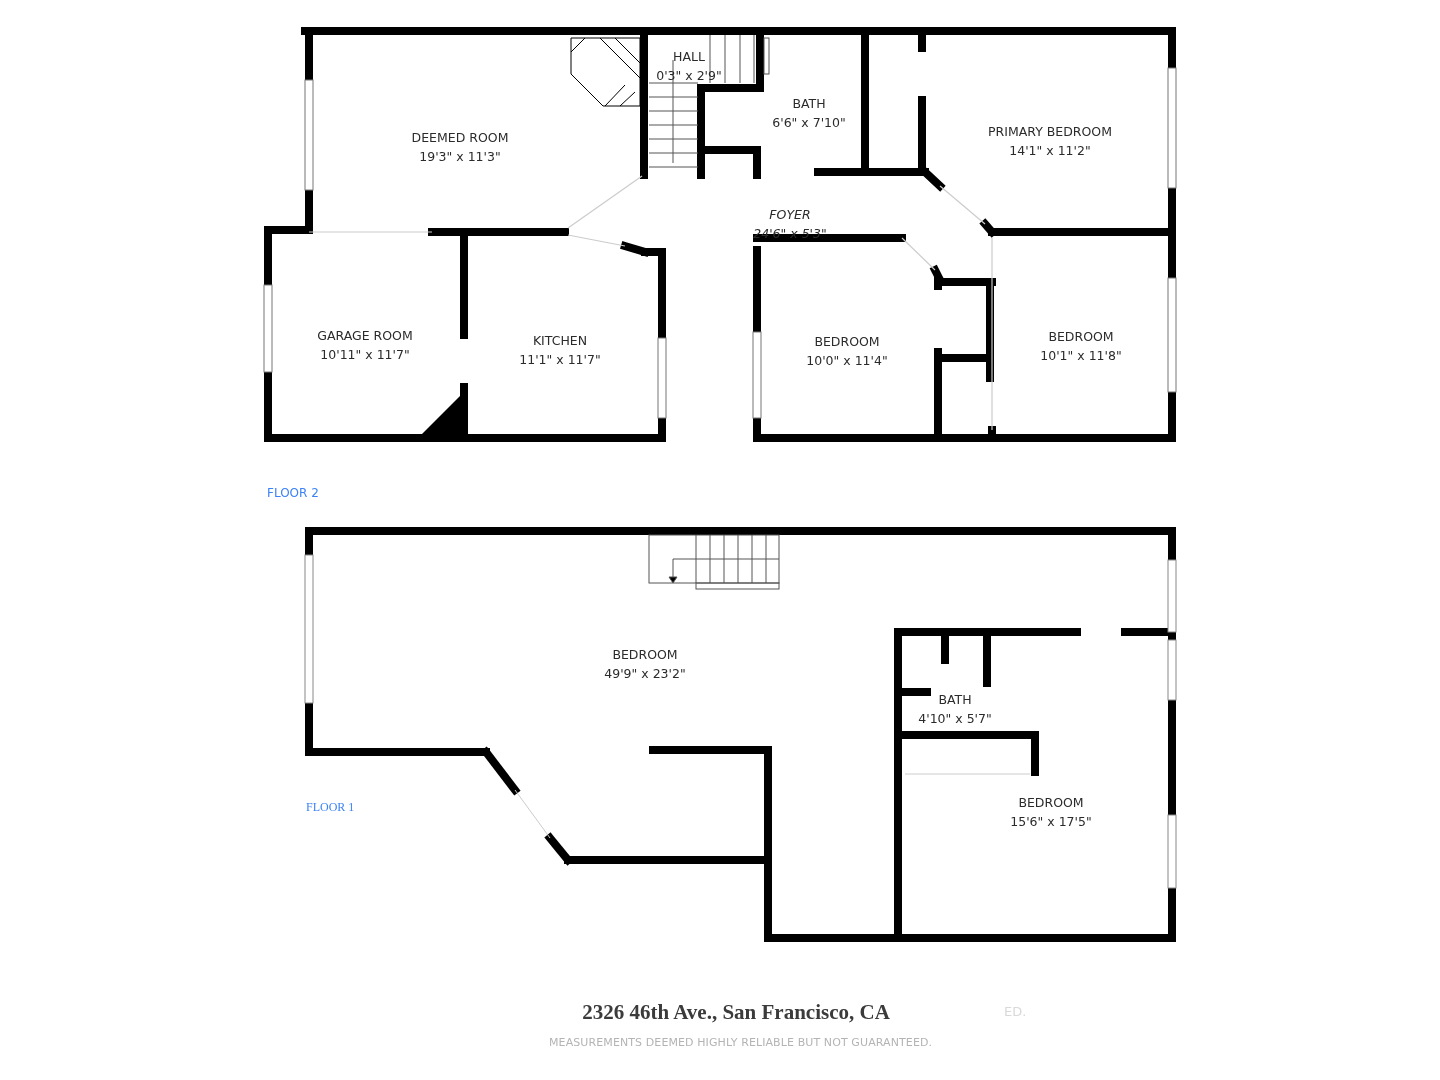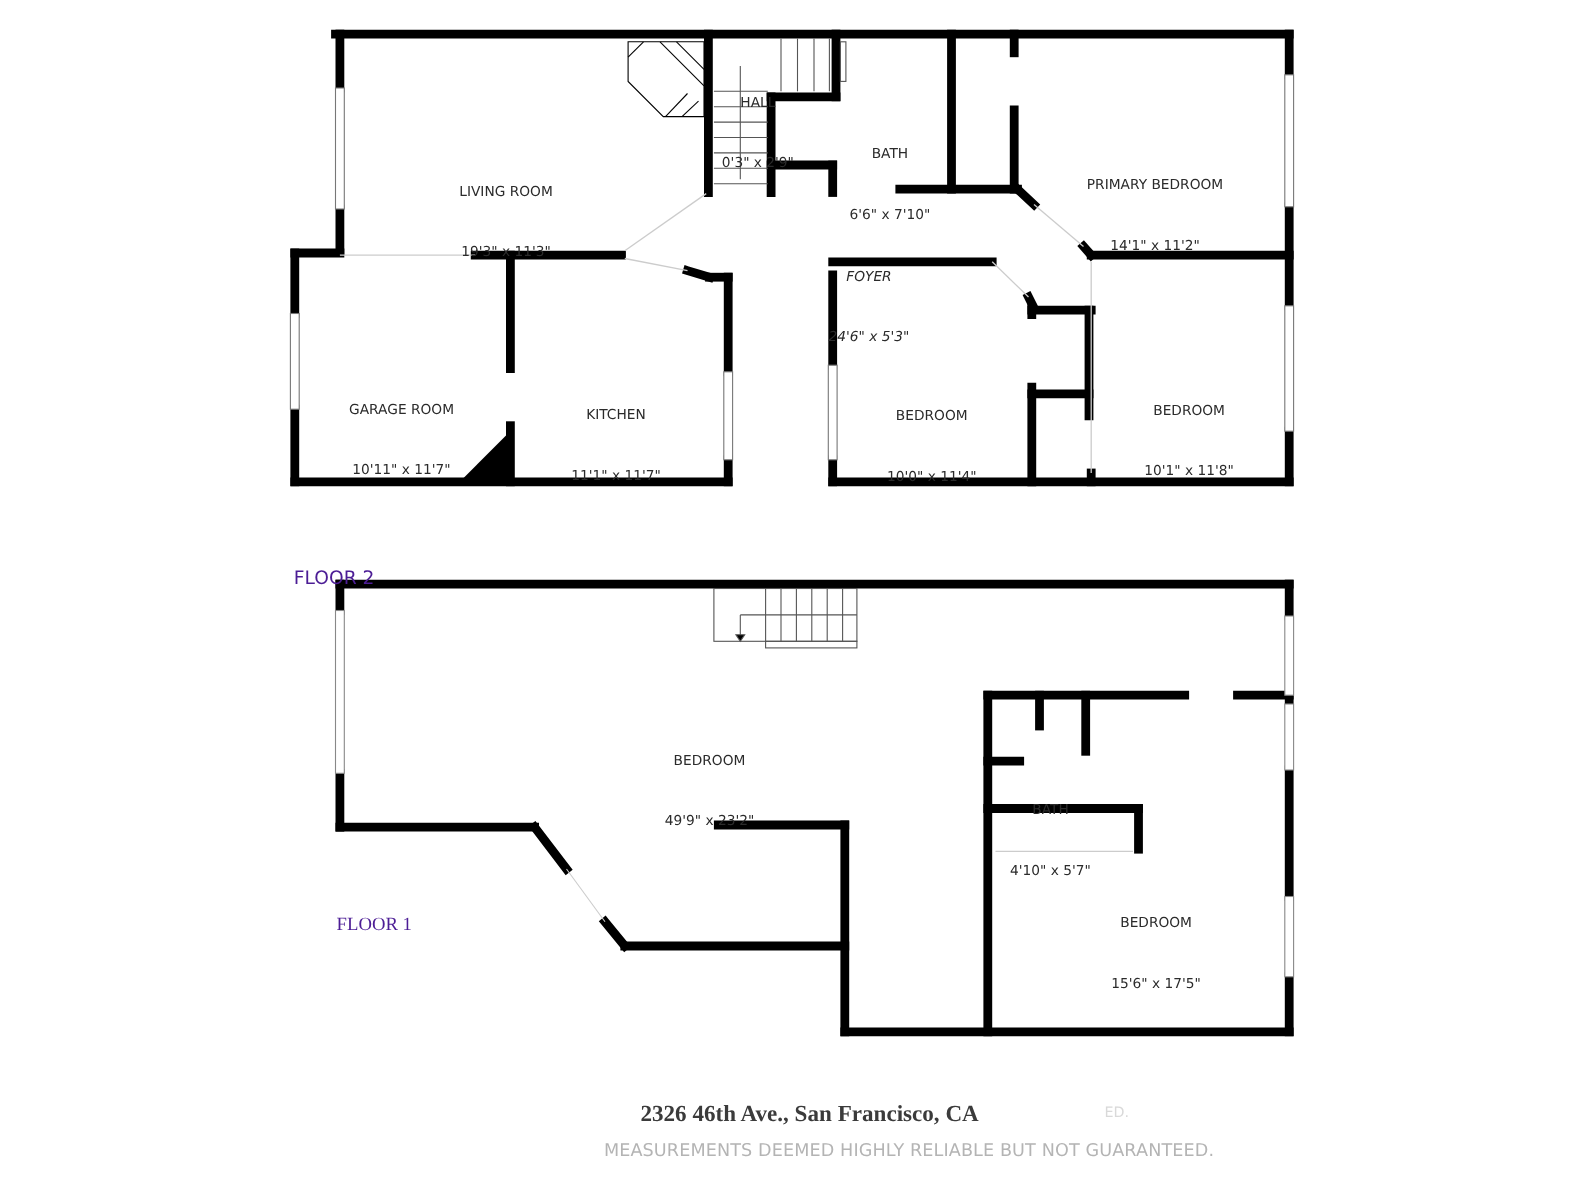--- a/index.html
+++ b/index.html
@@ -1,22 +1,22 @@
 <!DOCTYPE html>
 <html><head>
 <meta charset="utf-8">
 <style>
   html, body { margin:0; padding:0; background:#ffffff; }
   body { width:1440px; height:1080px; position:relative; overflow:hidden; font-family:"DejaVu Sans", sans-serif; }
   svg.plan { position:absolute; left:0; top:0; }
   .lbl { position:absolute; text-align:center; color:#2b2b2b; font-size:12.5px; line-height:19px; transform:translateX(-50%); white-space:nowrap; }
-  .lbl span { display:block;margin-top:36px; }
-  .floor-lbl { position:absolute; font-size:17px; color:#4c1d95; white-space:nowrap;margin-top:30px; }
+  .lbl span { display:block; }
+  .floor-lbl { position:absolute; font-size:12px; color:#3b82f6; white-space:nowrap; }
   .address { position:absolute; left:0; width:1472px; top:1000px; text-align:center; font-family:"Liberation Serif", serif; font-weight:bold; font-size:21px; color:#3b3b3b; }
-  .disclaimer { position:absolute; left:549px; top:1036px; font-size:16px; color:#b4b4b4; letter-spacing:0.1px; white-space:nowrap; }
+  .disclaimer { position:absolute; left:549px; top:1036px; font-size:11px; color:#b4b4b4; letter-spacing:0.1px; white-space:nowrap; }
   .disc-tail { position:absolute; left:1004px; top:1004px; font-size:13px; color:#d9d9d9; }
 </style>
 </head>
 <body>
 
 <svg class="plan" width="1440" height="1080" viewBox="0 0 1440 1080">
   <g fill="none" stroke="#000" stroke-width="8" stroke-linecap="square">
 
     <line x1="305" y1="31" x2="1172" y2="31"></line>
 
@@ -155,21 +155,21 @@
     <line x1="738" y1="535" x2="738" y2="583"></line>
     <line x1="752" y1="535" x2="752" y2="583"></line>
     <line x1="766" y1="535" x2="766" y2="583"></line>
     <line x1="673" y1="559" x2="779" y2="559"></line>
     <line x1="673" y1="559" x2="673" y2="578"></line>
     <polygon points="669,577 677,577 673,583" fill="#000"></polygon>
   </g>
 </svg>
 
 <div class="lbl" style="left:460px; top:128px;">
-  <span>LIVING ROOM</span>
+  <span>DEEMED ROOM</span>
   <span>19'3" x 11'3"</span>
 </div>
 <div class="lbl" style="left:689px; top:47px;">
   <span>HALL</span>
   <span>0'3" x 2'9"</span>
 </div>
 <div class="lbl" style="left:809px; top:94px;">
   <span>BATH</span>
   <span>6'6" x 7'10"</span>
 </div>

